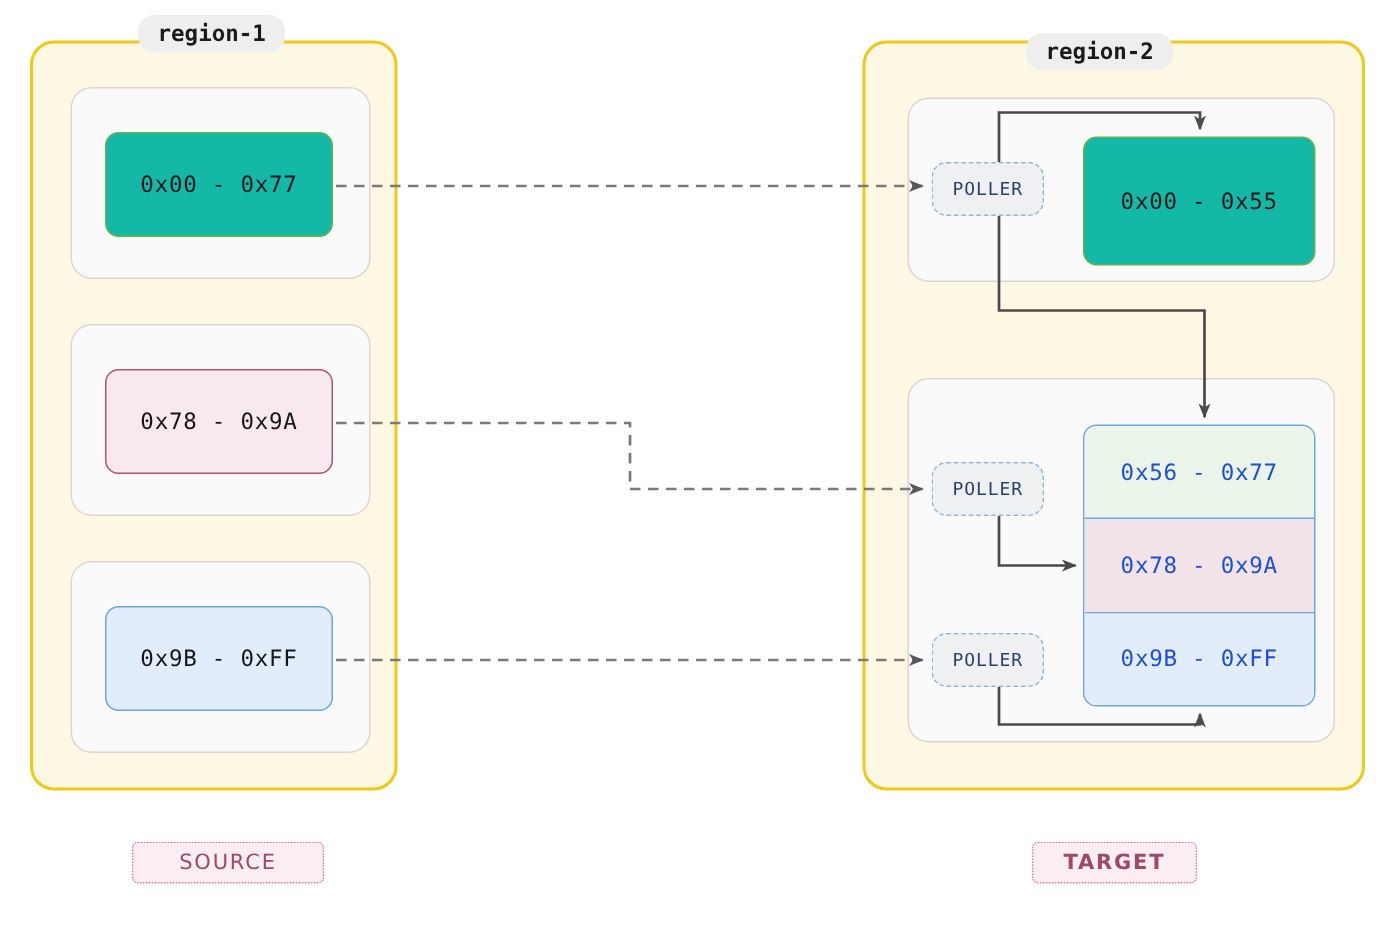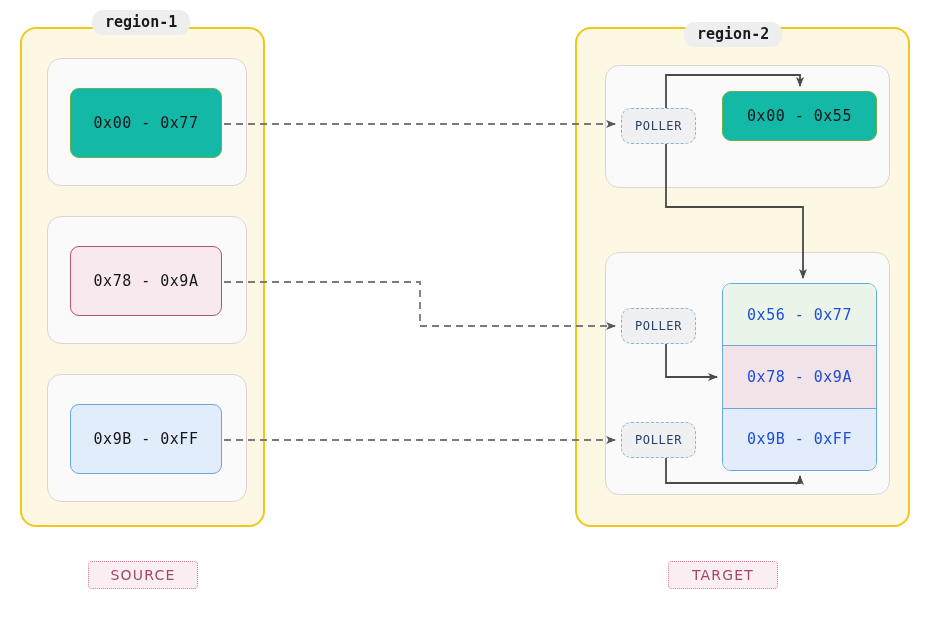--- a/index.html
+++ b/index.html
@@ -156,43 +156,43 @@
 
   <div class="card" style="left:47px; top:58px; width:200px; height:128px;"></div>
   <div class="chip chip-green" style="left:70px; top:88px; width:152px; height:70px;">0x00 - 0x77</div>
 
   <div class="card" style="left:47px; top:216px; width:200px; height:128px;"></div>
   <div class="chip chip-pink" style="left:70px; top:246px; width:152px; height:70px;">0x78 - 0x9A</div>
 
   <div class="card" style="left:47px; top:374px; width:200px; height:128px;"></div>
   <div class="chip chip-blue" style="left:70px; top:404px; width:152px; height:70px;">0x9B - 0xFF</div>
 
-  <div class="tag" style="left:88px; top:561px; width:110px; height:28px;">SOURCE</div>
+  <div class="tag" style="left:88px; top:561px; width:128px; height:28px;">SOURCE</div>
 
   <div class="region" style="left:575px; top:27px; width:335px; height:500px;"></div>
 
   <div class="region-label" style="left:684px; top:22px;">region-2</div>
 
   <div class="card" style="left:605px; top:65px; width:285px; height:123px;"></div>
   <div class="poller" style="left:621px; top:108px; width:75px; height:36px;">POLLER</div>
-  <div class="chip chip-green" style="left:722px; top:91px; width:155px; height:50px;">0x00 - 0x55</div>
+  <div class="chip chip-green" style="left:722px; top:91px; width:155px; height:86px;">0x00 - 0x55</div>
 
   <div class="card" style="left:605px; top:252px; width:285px; height:243px;"></div>
 
   <div class="poller" style="left:621px; top:308px; width:75px; height:36px;">POLLER</div>
 
   <div class="poller" style="left:621px; top:422px; width:75px; height:36px;">POLLER</div>
 
   <div class="stack" style="left:722px; top:283px; width:155px; height:188px;">
     <div class="seg seg-green">0x56 - 0x77</div>
     <div class="seg seg-pink">0x78 - 0x9A</div>
     <div class="seg seg-blue">0x9B - 0xFF</div>
   </div>
 
-  <div class="tag" style="left:668px; top:561px; width:110px; height:28px;">TARGET</div>
+  <div class="tag" style="left:688px; top:561px; width:110px; height:28px;font-weight:bold;">TARGET</div>
 
   <svg id="edges" viewBox="0 0 929 623" xmlns="http://www.w3.org/2000/svg">
     <defs>
       <marker id="ah" markerWidth="10" markerHeight="8" refX="9" refY="4" orient="auto" markerUnits="userSpaceOnUse">
         <path d="M0,0 L10,4 L0,8 L2.6,4 Z" fill="#4a4a4a"></path>
       </marker>
       <marker id="ahd" markerWidth="10" markerHeight="8" refX="9" refY="4" orient="auto" markerUnits="userSpaceOnUse">
         <path d="M0,0 L10,4 L0,8 L2.6,4 Z" fill="#55585c"></path>
       </marker>
     </defs>

